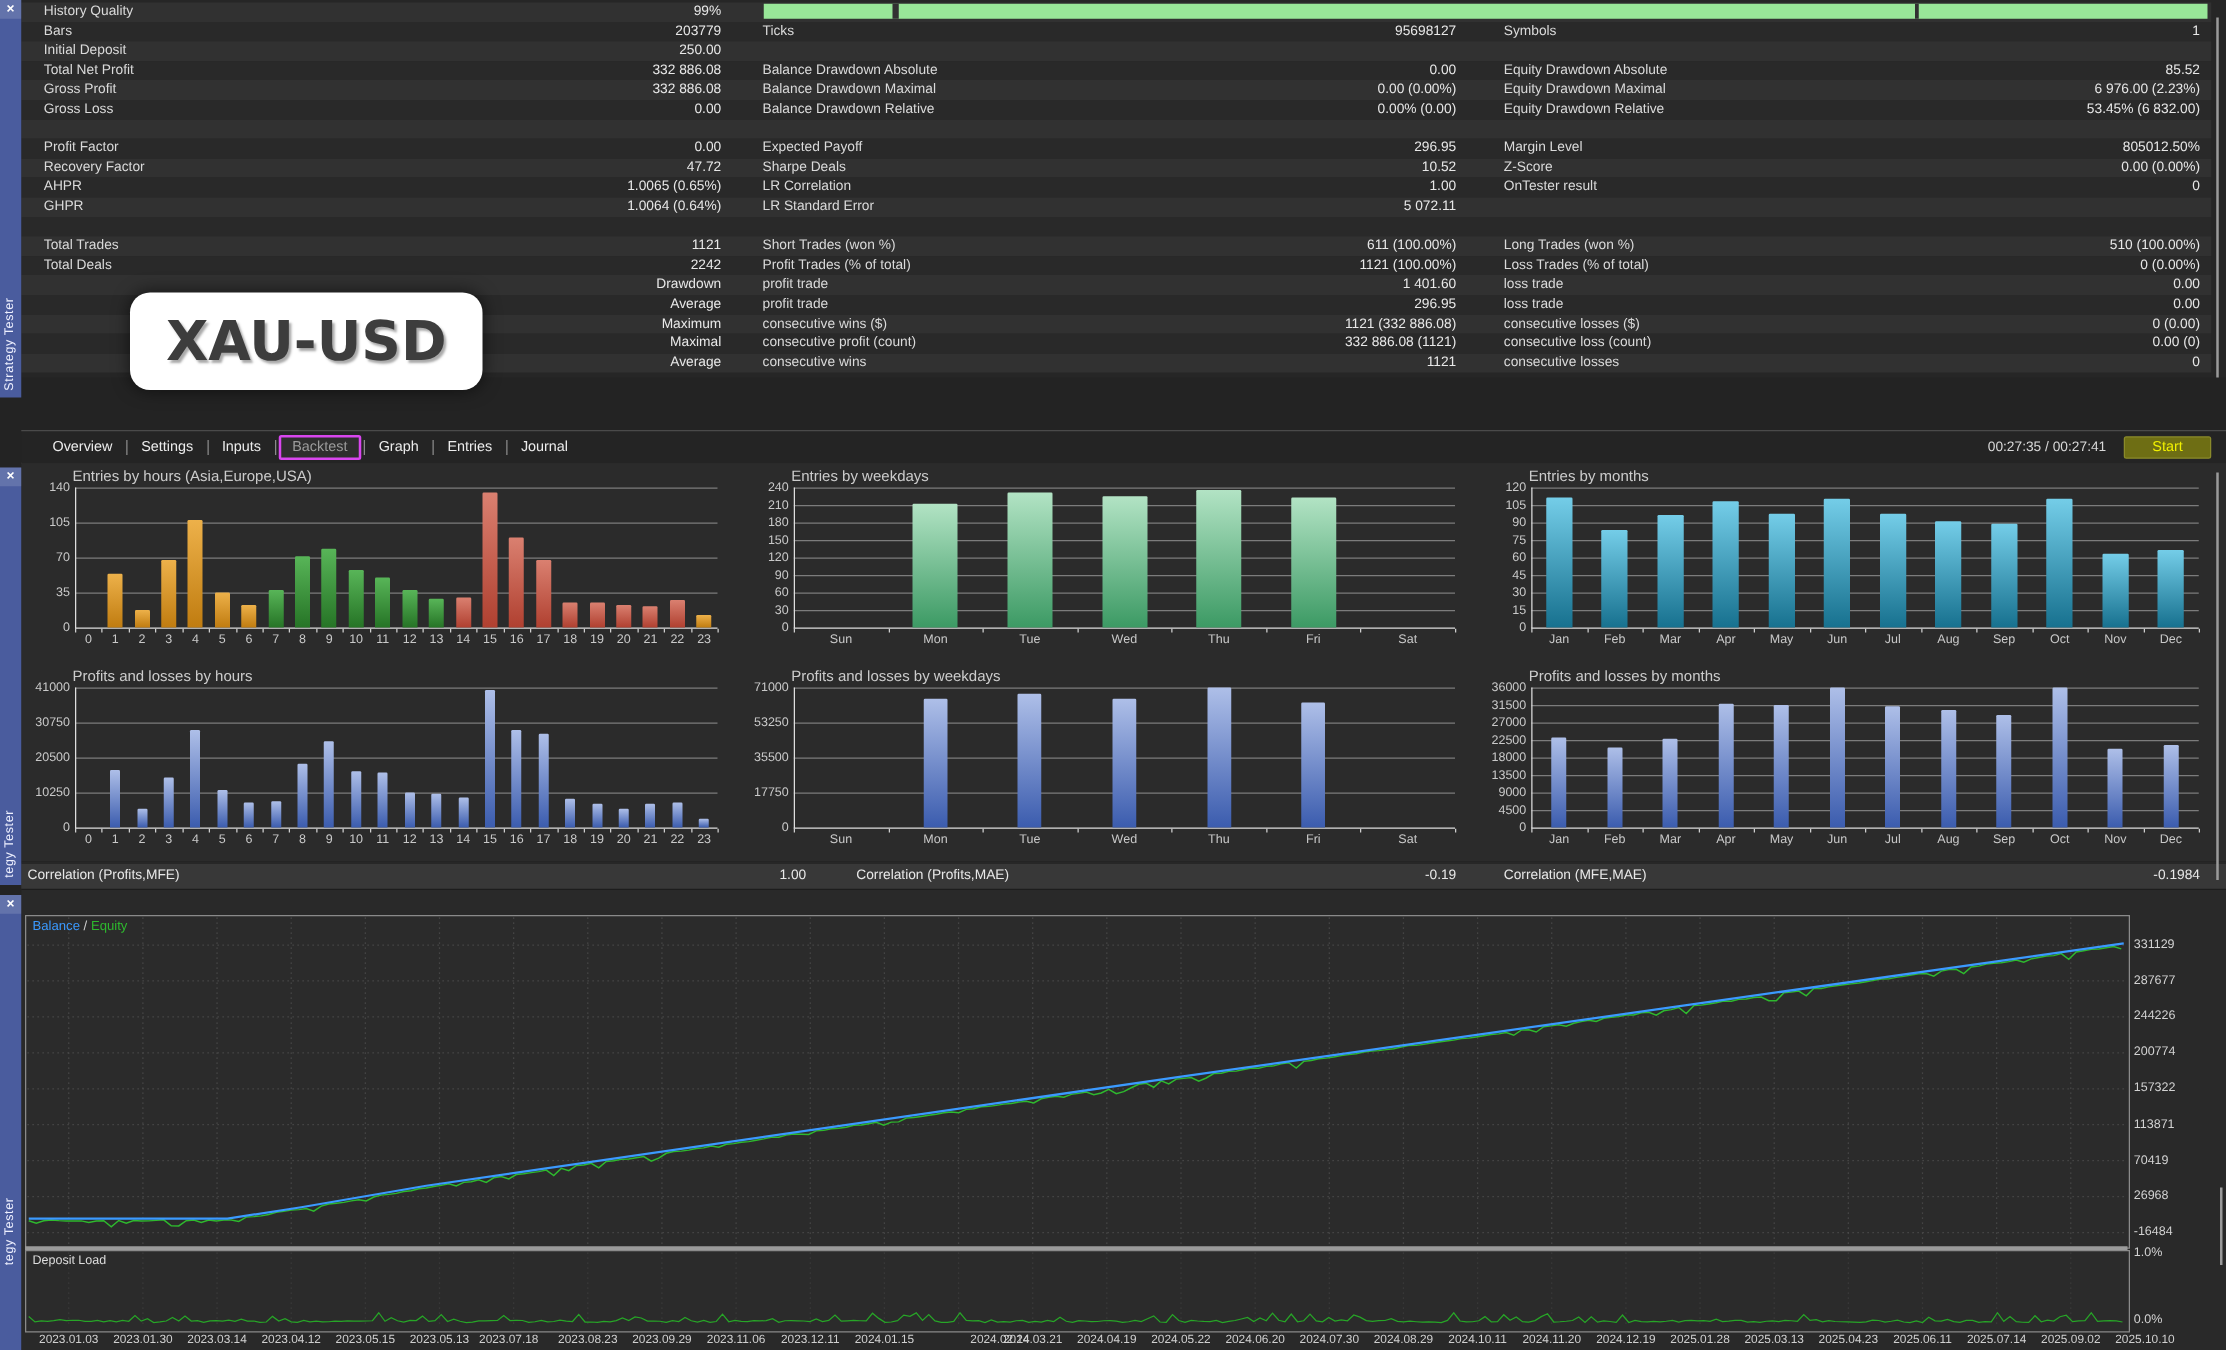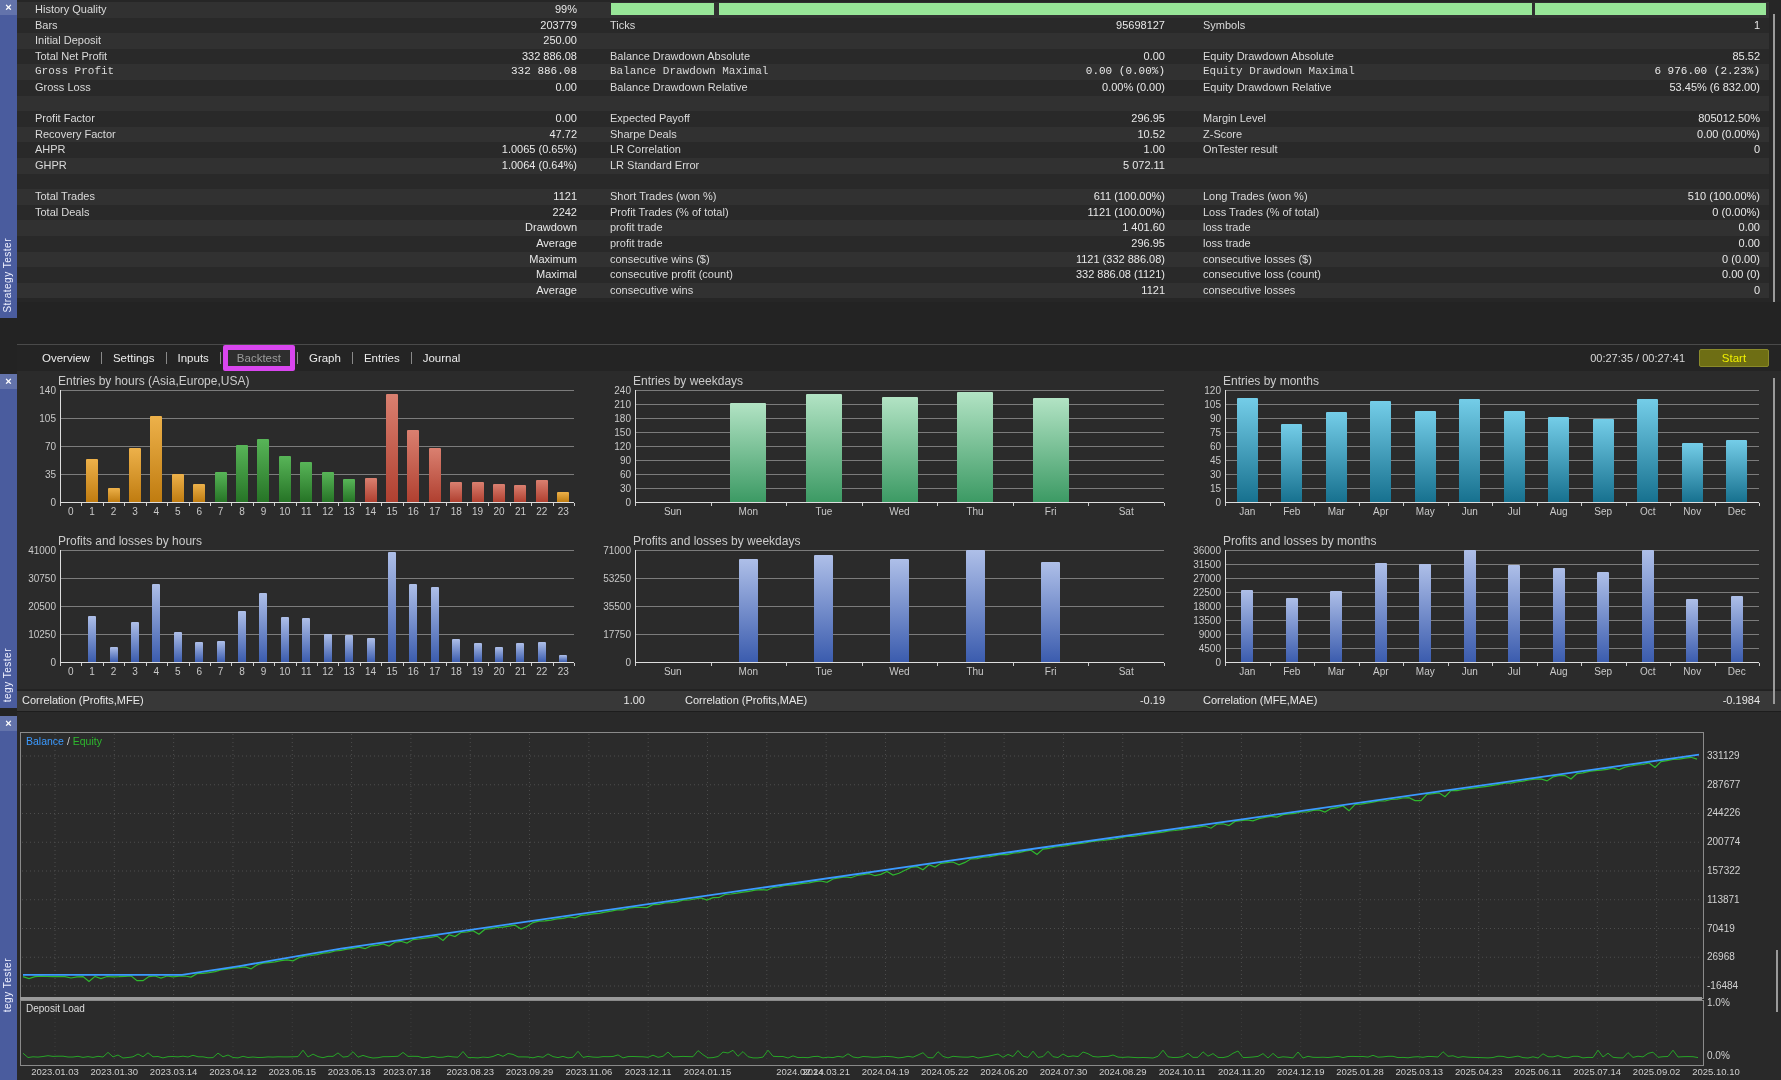--- a/index.html
+++ b/index.html
@@ -31,21 +31,21 @@
              border-radius:16px;z-index:6;display:flex;align-items:center;justify-content:center;
              box-shadow:0 0 14px rgba(0,0,0,.6);}
   .watermark span{font-family:"DejaVu Sans",sans-serif;font-weight:bold;font-size:44px;color:#3d3d3d;
              letter-spacing:0px;text-shadow:2px 2px 2px #a9a9a9;}
 
   
   .tabbar{position:absolute;left:17px;top:344px;width:1764px;height:26px;background:#242424;
           border-top:1px solid #4a4a4a;display:flex;align-items:center;z-index:4;}
   .tabs{display:flex;align-items:center;padding-left:16px;}
   .tab{padding:3px 9px;font-size:11.5px;color:#ececec;cursor:default;white-space:nowrap;}
-  .tab.active{border:5px solid #d946ef;background:#2e2e2e;color:#9c9c9c;border-radius:2px;padding:2px 9px;}
+  .tab.active{border:2px solid #d946ef;background:#2e2e2e;color:#9c9c9c;border-radius:2px;padding:2px 9px;}
   .tabdiv{width:1px;height:12px;background:#8a8a8a;margin:0 2px;}
   .tright{margin-left:auto;display:flex;align-items:center;gap:14px;padding-right:12px;}
   .timer{font-size:11px;color:#d8d8d8;}
   .startbtn{width:70px;height:18px;font-size:11.5px;border-radius:2px;cursor:default;
             font-family:"Liberation Sans",sans-serif;}
 
   
   .chartspanel{position:absolute;left:17px;top:370px;width:1764px;height:318px;background:#2b2b2b;
                border-top:1px solid #454545;}
   .ccell{position:absolute;height:156px;}
@@ -112,21 +112,21 @@
           <span class="scell v1">250.00</span>
         </div>
         <div class="srow odd" style="top: 48.8px;">
           <span class="scell lab l1">Total Net Profit</span>
           <span class="scell v1">332 886.08</span>
           <span class="scell lab l2">Balance Drawdown Absolute</span>
           <span class="scell v2">0.00</span>
           <span class="scell lab l3">Equity Drawdown Absolute</span>
           <span class="scell v3">85.52</span>
         </div>
-        <div class="srow even" style="top: 64.4px; font-family: Liberation Mono, monospace;">
+        <div class="srow even" style="top: 64.4px;">
           <span class="scell lab l1">Gross Profit</span>
           <span class="scell v1">332 886.08</span>
           <span class="scell lab l2">Balance Drawdown Maximal</span>
           <span class="scell v2">0.00 (0.00%)</span>
           <span class="scell lab l3">Equity Drawdown Maximal</span>
           <span class="scell v3">6 976.00 (2.23%)</span>
         </div>
         <div class="srow odd" style="top: 80px;">
           <span class="scell lab l1">Gross Loss</span>
           <span class="scell v1">0.00</span>
@@ -218,20 +218,23 @@
           <span class="scell lab l3">consecutive losses</span>
           <span class="scell v3">0</span>
         </div>
       </div>
     <div class="qbar" id="qbar" style="background: rgb(152, 230, 152);">
       <div class="qgap g1"></div>
       <div class="qgap g2"></div>
     </div>
   </div>
 
+  <div class="watermark">
+    <span>XAU-USD</span>
+  </div>
 
   <div class="tabbar">
     <div class="tabs" id="tabs">
         <span class="tab">Overview</span>
         <div class="tabdiv"></div>
         <span class="tab">Settings</span>
         <div class="tabdiv"></div>
         <span class="tab">Inputs</span>
         <div class="tabdiv"></div>
         <span class="tab active">Backtest</span>

